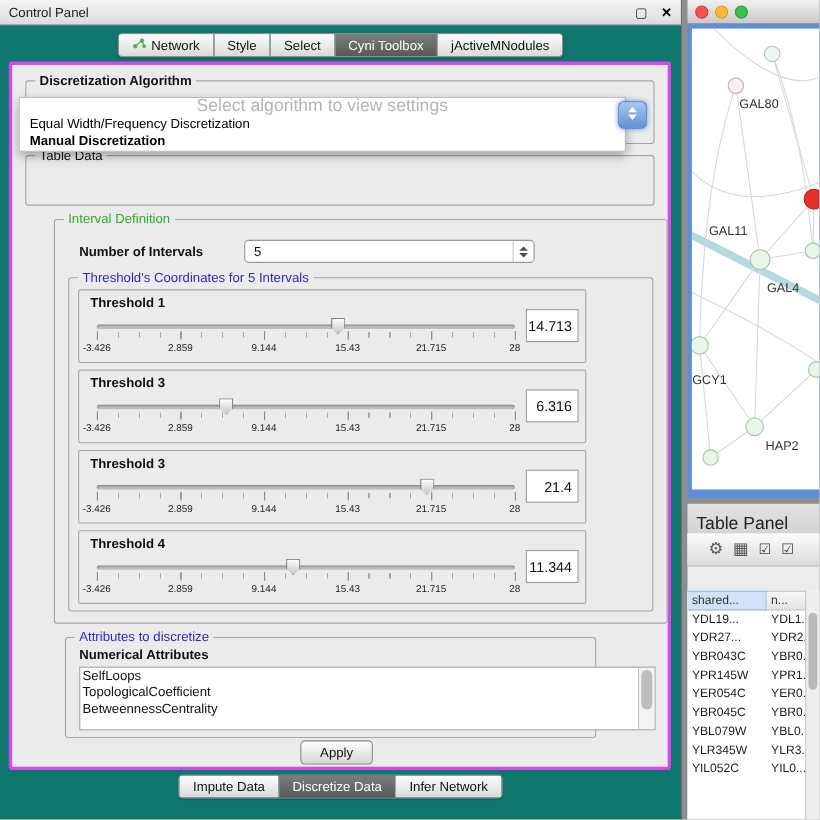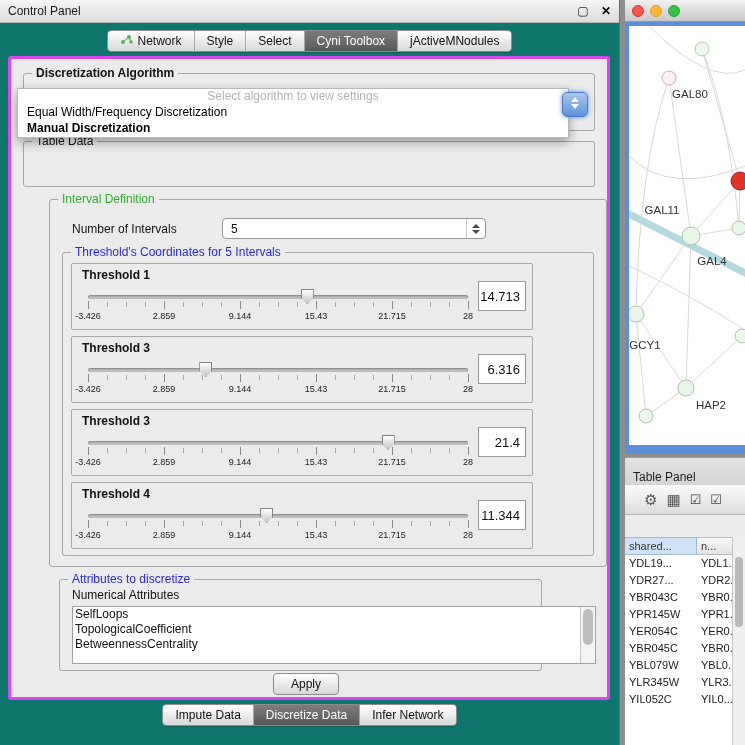--- a/index.html
+++ b/index.html
@@ -28,37 +28,37 @@
   .t-green{color:#2fae2f}
   .t-blue{color:#2a2ad0}
 
   .g-disc{left:12px;top:14px;width:572px;height:58px}
   .g-tdata{left:12px;top:82px;width:572px;height:46px}
   .g-interval{left:38px;top:140px;width:558px;height:368px}
   .g-thresh{left:12px;top:52px;width:532px;height:304px}
   .g-attrs{left:48px;top:520px;width:483px;height:92px}
 
   .popup{position:absolute;left:6px;top:29px;width:552px;height:50px;background:#fff;border:1px solid #b8b8b8;box-shadow:0 4px 10px rgba(0,0,0,.35);z-index:5;box-sizing:border-box}
-  .popup-prompt{text-align:center;color:#b4b4b4;font-size:12px;line-height:15px}
+  .popup-prompt{text-align:center;color:#b4b4b4;font-size:16px;line-height:15px}
   .popup-item{font-size:12px;line-height:16px;padding-left:9px;color:#000}
   .popup-item.bold{font-weight:bold}
 
   .algo-stepper{position:absolute;left:551px;top:33px;width:26px;height:25px;border-radius:5px;background:linear-gradient(#a9c7ef,#5e93d8);border:1px solid #4a7cc7;box-shadow:0 0 5px rgba(90,140,220,.9);z-index:6;box-sizing:border-box}
   .st-up{width:0;height:0;border-left:4px solid transparent;border-right:4px solid transparent;border-bottom:5px solid #fff;margin:4px auto 2px}
   .st-down{width:0;height:0;border-left:4px solid transparent;border-right:4px solid transparent;border-top:5px solid #fff;margin:0 auto}
 
   .combo{position:absolute;background:#fff;border:1px solid #979797;border-radius:4px;display:flex;align-items:center;box-sizing:border-box}
   .combo-val{flex:1;font-size:12px;padding-left:8px;color:#111;white-space:nowrap;overflow:hidden}
   .combo-stepper{width:18px;border-left:1px solid #c9c9c9;align-self:stretch;display:flex;flex-direction:column;align-items:center;justify-content:center;gap:2px}
   .tri-up{width:0;height:0;border-left:4px solid transparent;border-right:4px solid transparent;border-bottom:4px solid #4a4a4a}
   .tri-down{width:0;height:0;border-left:4px solid transparent;border-right:4px solid transparent;border-top:4px solid #4a4a4a}
   .td-combo{left:8px;top:13px;width:548px;height:22px}
   .noi-combo{left:172px;top:18px;width:264px;height:21px}
   .noi-label{position:absolute;left:22px;top:22px}
-  .lbl-bold{font-weight:normal;font-size:12px;color:#111}
+  .lbl-bold{font-weight:bold;font-size:12px;color:#111}
 
   #threshold-list{position:absolute;left:8px;top:10px;width:462px}
   .t-block{position:relative;height:67px;border:1px solid #a8a8a8;border-radius:2px;margin-bottom:6px;box-sizing:border-box;background:#ebebeb}
   .t-name{position:absolute;left:10px;top:4px;font-size:12px;font-weight:bold;color:#111}
   .t-value{position:absolute;right:6px;top:17px;width:48px;height:30px;background:#fff;border:1px solid #9a9a9a;font-size:13px;display:flex;align-items:center;justify-content:flex-end;padding-right:5px;box-sizing:border-box;color:#111}
   .slider{position:absolute;left:16px;top:24px;width:380px;height:40px}
   .track{position:absolute;left:0;right:0;top:7px;height:4px;background:#c2c2c2;border-radius:2px;box-shadow:inset 0 1px 2px rgba(0,0,0,.35)}
   .thumb{position:absolute;top:1px;width:13px;height:15px;margin-left:-6.5px;background:linear-gradient(#fdfdfd,#c6c6c6);border:1px solid #828282;clip-path:polygon(0 0,100% 0,100% 60%,50% 100%,0 60%);box-sizing:border-box}
   .ticks{position:absolute;left:0;right:0;top:14px;height:5px;background:repeating-linear-gradient(to right,#a8a8a8 0,#a8a8a8 1px,transparent 1px,transparent 19px)}
   .major{position:absolute;top:13px;width:1px;height:8px;background:#8a8a8a;margin-left:-0.5px}
@@ -76,21 +76,21 @@
   .net-window{position:absolute;left:625px;top:0;width:120px;height:453px}
   .mac-titlebar{height:22px;background:linear-gradient(#f1f1f1,#c9c9c9);border-bottom:1px solid #979797;display:flex;align-items:center;padding-left:7px;gap:6px;box-sizing:border-box}
   .light{width:12px;height:12px;border-radius:50%;display:inline-block;box-sizing:border-box}
   .light.red{background:#f9554c;border:1px solid #ce3a34}
   .light.yellow{background:#fcb833;border:1px solid #d79b27}
   .light.green{background:#38c148;border:1px solid #2aa138}
   .net-frame{position:absolute;left:0;top:22px;right:0;bottom:0;background:#5b8fd9;padding:4px 0 8px 4px;box-sizing:border-box}
   .net-canvas{width:116px;height:419px;background:#fff;display:block}
 
   
-  .tp-label-bar{position:absolute;left:625px;top:457px;width:120px;height:40px;background:linear-gradient(#e3e3e3,#cecece);border-top:1px solid #a0a0a0;border-bottom:1px solid #a0a0a0;display:flex;align-items:center;padding-left:8px;font-size:12px;color:#222;box-sizing:border-box}
+  .tp-label-bar{position:absolute;left:625px;top:457px;width:120px;height:40px;background:linear-gradient(#e3e3e3,#cecece);border-top:1px solid #a0a0a0;border-bottom:1px solid #a0a0a0;display:flex;align-items:center;padding-left:8px;font-size:16px;color:#222;box-sizing:border-box}
   .table-panel{position:absolute;left:625px;top:485px;width:120px;height:260px;background:#ececec}
   .tp-toolbar{height:30px;background:linear-gradient(#fbfbfb,#dcdcdc);border-bottom:1px solid #b3b3b3;display:flex;align-items:center;gap:9px;padding-left:19px;box-sizing:border-box}
   .tp-icon{font-size:15px;color:#555;line-height:1}
   .tp-icon.small{font-size:13px;color:#444}
   .tp-table{position:absolute;left:0;top:52px;right:0;bottom:0;background:#fff}
   .tp-head{display:flex;height:18px}
   .th{font-size:11px;color:#333;padding:2px 0 0 4px;box-sizing:border-box;overflow:hidden;white-space:nowrap}
   .th.c1{width:72px;background:#cfe2f7;border:1px solid #9fb9d9;border-left:none}
   .th.c2{width:36px;background:linear-gradient(#f7f7f7,#e3e3e3);border:1px solid #bcbcbc;border-left:none}
   .trow{display:flex;height:17px}

